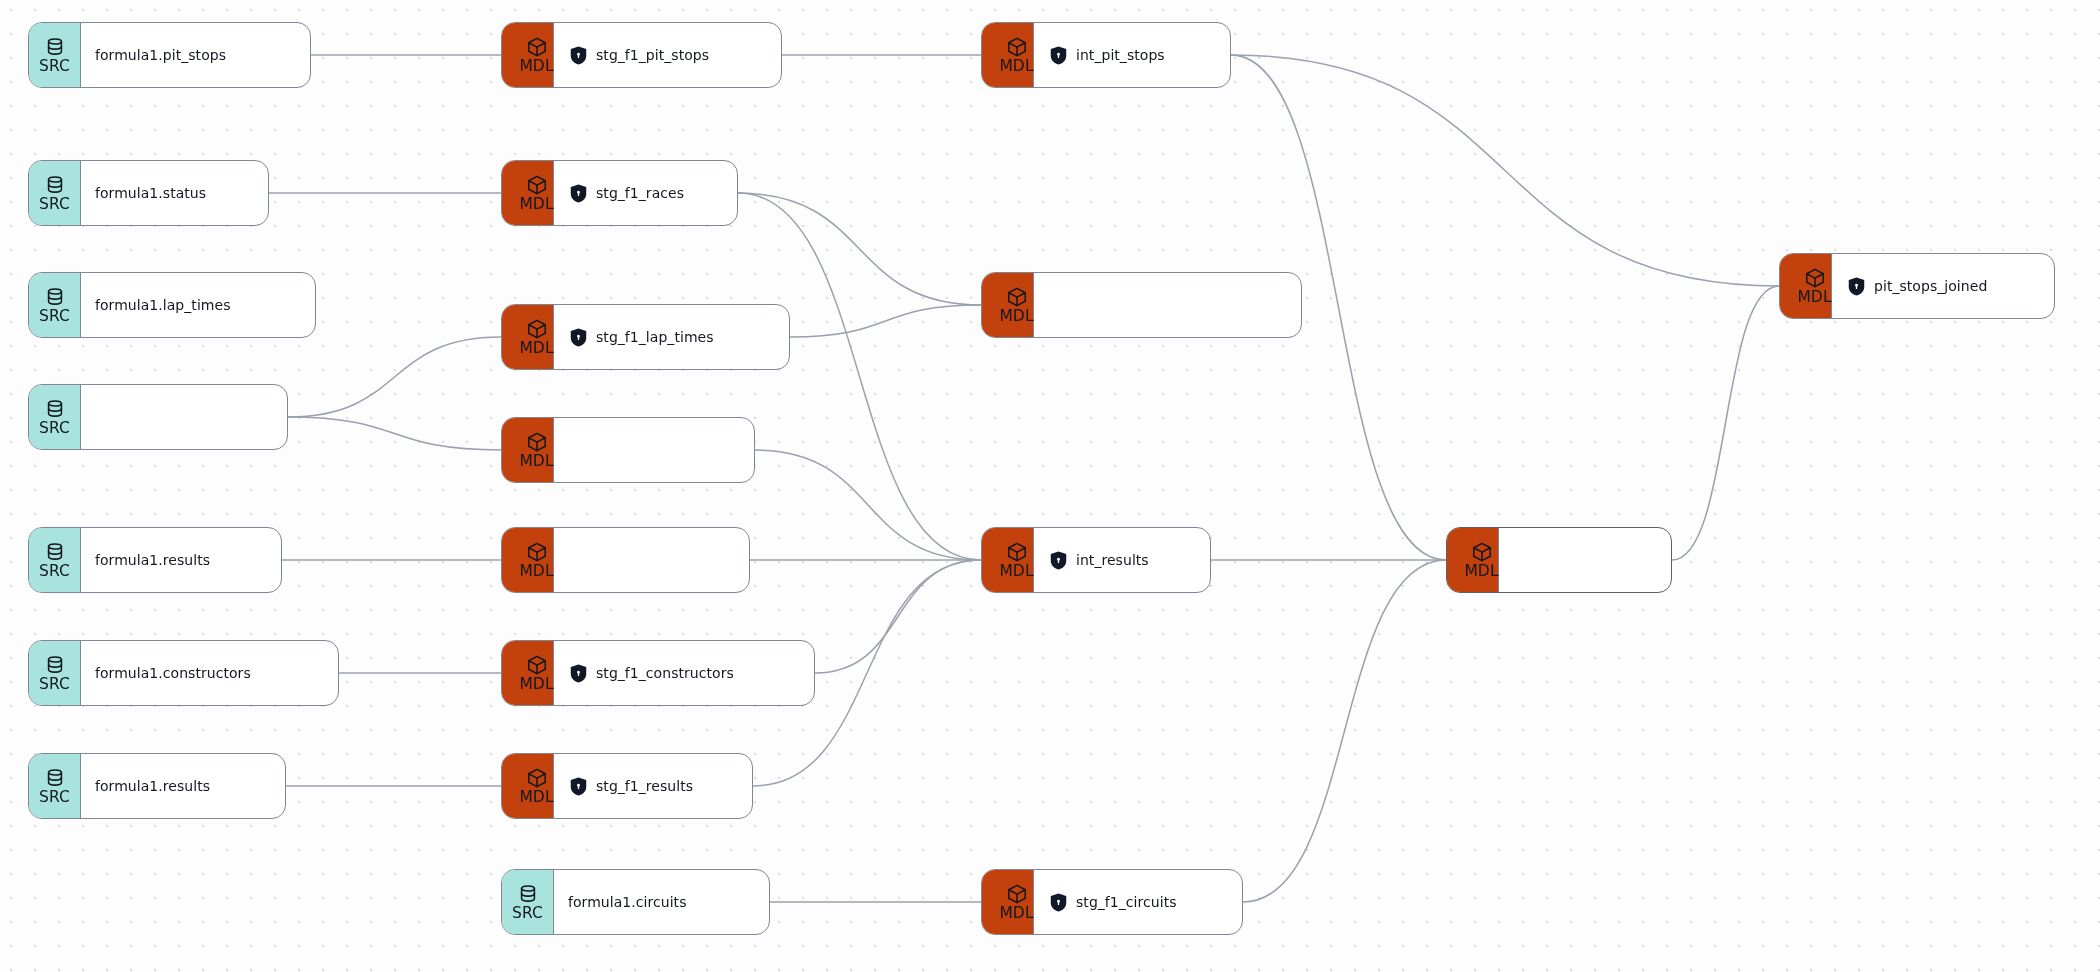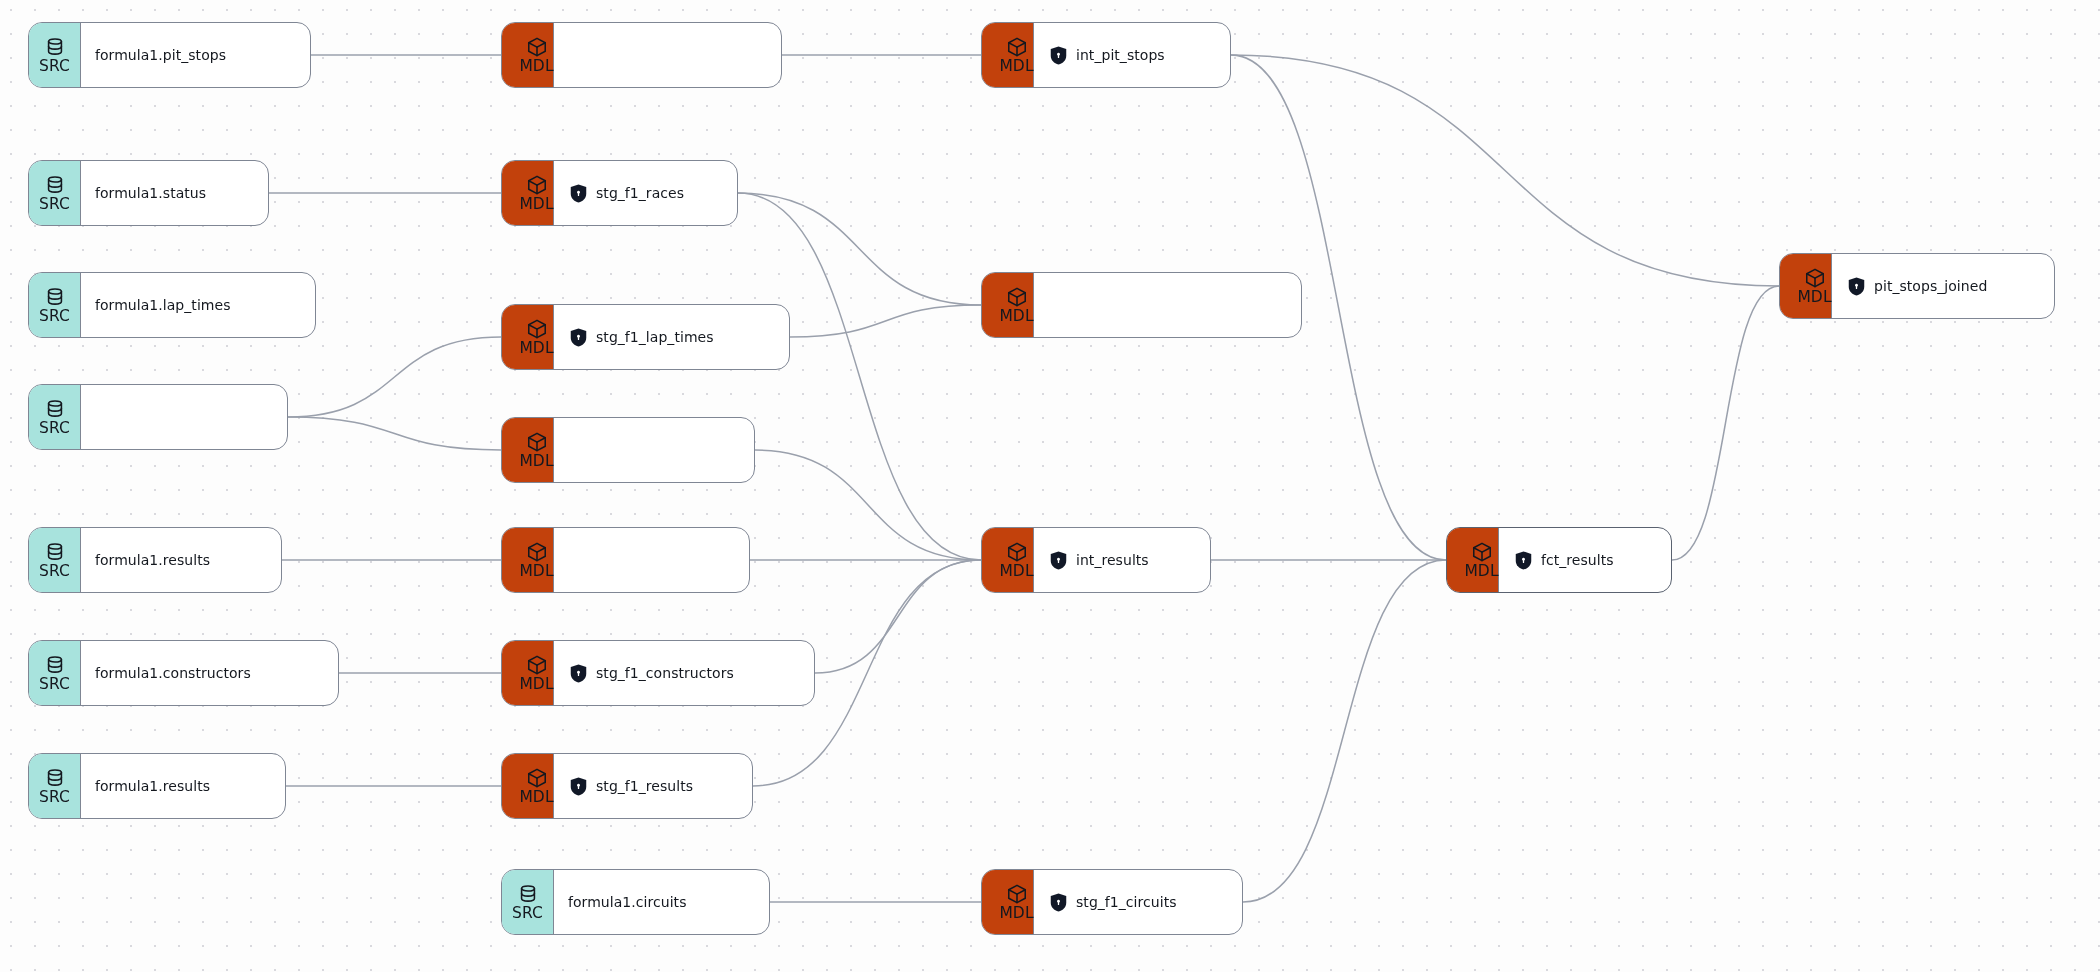--- a/index.html
+++ b/index.html
@@ -224,20 +224,27 @@
       </div>
       <div class="node mdl-node" style="left: 501px; top: 22px; width: 281px;">
         <div class="badge mdl">
           <span class="glyph"><svg width="22" height="22" viewBox="0 0 24 24" fill="none" stroke="#14181f" stroke-width="1.7" stroke-linecap="round" stroke-linejoin="round">
               <path d="M12 2.6 21 7.4v9.2L12 21.4 3 16.6V7.4z"></path>
               <path d="M3 7.4 12 12.2 21 7.4"></path>
               <path d="M12 12.2v9.2"></path>
             </svg></span>
           <span class="kind">MDL</span>
         </div>
+        <div class="body">
+          <span class="shield"><svg width="17" height="19" viewBox="0 0 18 20" fill="#111827">
+              <path d="M9 0.4 17.2 3.1v7.1c0 4.6-3.4 8.1-8.2 9.4C4.2 18.3 0.8 14.8 0.8 10.2V3.1z"></path>
+              <path d="M9 7.1a1.55 1.55 0 0 0-.7 2.94v2.0a.7.7 0 0 0 1.4 0v-2.0A1.55 1.55 0 0 0 9 7.1z" fill="#ffffff"></path>
+            </svg></span>
+          <span class="label">stg_f1_pit_stops</span>
+        </div>
       </div>
       <div class="node mdl-node" style="left: 501px; top: 160px; width: 237px;">
         <div class="badge mdl">
           <span class="glyph"><svg width="22" height="22" viewBox="0 0 24 24" fill="none" stroke="#14181f" stroke-width="1.7" stroke-linecap="round" stroke-linejoin="round">
               <path d="M12 2.6 21 7.4v9.2L12 21.4 3 16.6V7.4z"></path>
               <path d="M3 7.4 12 12.2 21 7.4"></path>
               <path d="M12 12.2v9.2"></path>
             </svg></span>
           <span class="kind">MDL</span>
         </div>
@@ -382,27 +389,20 @@
         </div>
       </div>
       <div class="node mdl-node selected" style="left: 1446px; top: 527px; width: 226px;">
         <div class="badge mdl">
           <span class="glyph"><svg width="22" height="22" viewBox="0 0 24 24" fill="none" stroke="#14181f" stroke-width="1.7" stroke-linecap="round" stroke-linejoin="round">
               <path d="M12 2.6 21 7.4v9.2L12 21.4 3 16.6V7.4z"></path>
               <path d="M3 7.4 12 12.2 21 7.4"></path>
               <path d="M12 12.2v9.2"></path>
             </svg></span>
           <span class="kind">MDL</span>
-        </div>
-        <div class="body">
-          <span class="shield"><svg width="17" height="19" viewBox="0 0 18 20" fill="#111827">
-              <path d="M9 0.4 17.2 3.1v7.1c0 4.6-3.4 8.1-8.2 9.4C4.2 18.3 0.8 14.8 0.8 10.2V3.1z"></path>
-              <path d="M9 7.1a1.55 1.55 0 0 0-.7 2.94v2.0a.7.7 0 0 0 1.4 0v-2.0A1.55 1.55 0 0 0 9 7.1z" fill="#ffffff"></path>
-            </svg></span>
-          <span class="label">fct_results</span>
         </div>
       </div>
       <div class="node mdl-node" style="left: 1779px; top: 253px; width: 276px;">
         <div class="badge mdl">
           <span class="glyph"><svg width="22" height="22" viewBox="0 0 24 24" fill="none" stroke="#14181f" stroke-width="1.7" stroke-linecap="round" stroke-linejoin="round">
               <path d="M12 2.6 21 7.4v9.2L12 21.4 3 16.6V7.4z"></path>
               <path d="M3 7.4 12 12.2 21 7.4"></path>
               <path d="M12 12.2v9.2"></path>
             </svg></span>
           <span class="kind">MDL</span>

